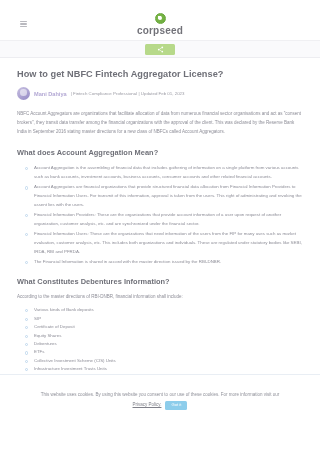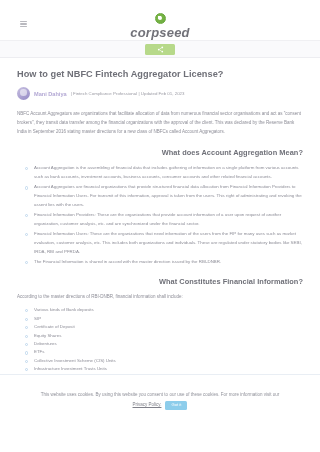--- a/index.html
+++ b/index.html
@@ -72,26 +72,25 @@
     content: "";
     position: absolute;
     left: 2.3px;
     top: 2.3px;
     width: 4px;
     height: 4px;
     border-radius: 50%;
     background: #ffffff;
   }
   .brand-name {
-    font-size: 13px;
+    font-size: 10px;
     letter-spacing: 0.2px;
     color: #5a5a62;
     font-weight: 700;
     opacity: .85;
-    font-style: italic;
   }
 
   
   .share-strip {
     height: 16px;
     background: #fafafc;
     border-top: 1px solid #f0f0f3;
     border-bottom: 1px solid #ededf1;
     display: flex;
     align-items: center;
@@ -163,23 +162,22 @@
     line-height: 1.95;
     color: #8d8d97;
     margin: 0 0 12px 0;
     text-align: left;
   }
 
   .section-title {
     font-size: 7.4px;
     font-weight: 700;
     color: #6f7078;
-    margin: 0 0 7px 13px;
+    margin: 0 0 7px 0;
     letter-spacing: 0.05px;
-    text-align: right;
   }
 
   .lead {
     font-size: 4.5px;
     line-height: 1.9;
     color: #8d8d97;
     margin: 0 0 5px 0;
   }
 
   ul.bullets {
@@ -304,21 +302,21 @@
     <h2 class="section-title">What does Account Aggregation Mean?</h2>
 
     <ul class="bullets">
       <li>Account Aggregation is the assembling of financial data that includes gathering of information on a single platform from various accounts such as bank accounts, investment accounts, business accounts, consumer accounts and other related financial accounts.</li>
       <li>Account Aggregators are financial organizations that provide structured financial data allocation from Financial Information Providers to Financial Information Users. For transmit of this information, approval is taken from the users. This right of administrating and revoking the assent lies with the users.</li>
       <li>Financial Information Providers: These are the organizations that provide account information of a user upon request of another organization, customer analysis, etc. and are synchronized under the financial sector.</li>
       <li>Financial Information Users: These are the organizations that need information of the users from the FIP for many uses such as market evaluation, customer analysis, etc. This includes both organizations and individuals. These are regulated under statutory bodies like SEBI, IRDA, RBI and PFRDA.</li>
       <li>The Financial Information is shared in accord with the master direction issued by the RBI-DNBR.</li>
     </ul>
 
-    <h2 class="section-title">What Constitutes Financial Information?</h2>
+    <h2 class="section-title">What Constitutes Debentures Information?</h2>
 
     <p class="lead">According to the master directions of RBI-DNBR, financial information shall include:</p>
 
     <ul class="bullets tight">
       <li>Various kinds of Bank deposits</li>
       <li>SIP</li>
       <li>Certificate of Deposit</li>
       <li>Equity Shares</li>
       <li>Debentures</li>
       <li>ETFs</li>

